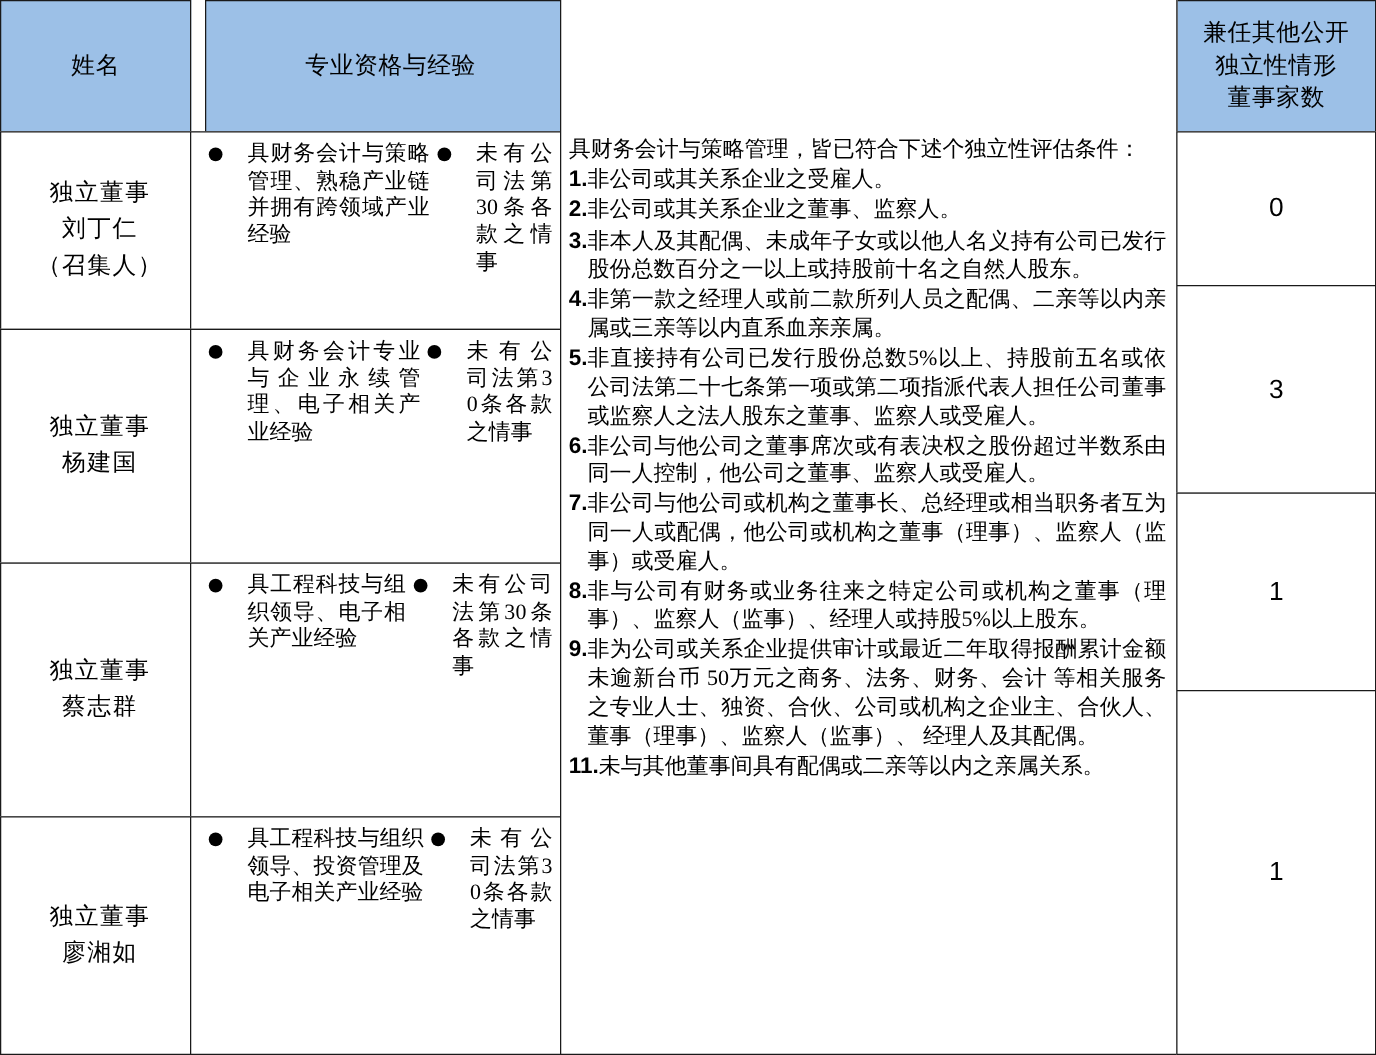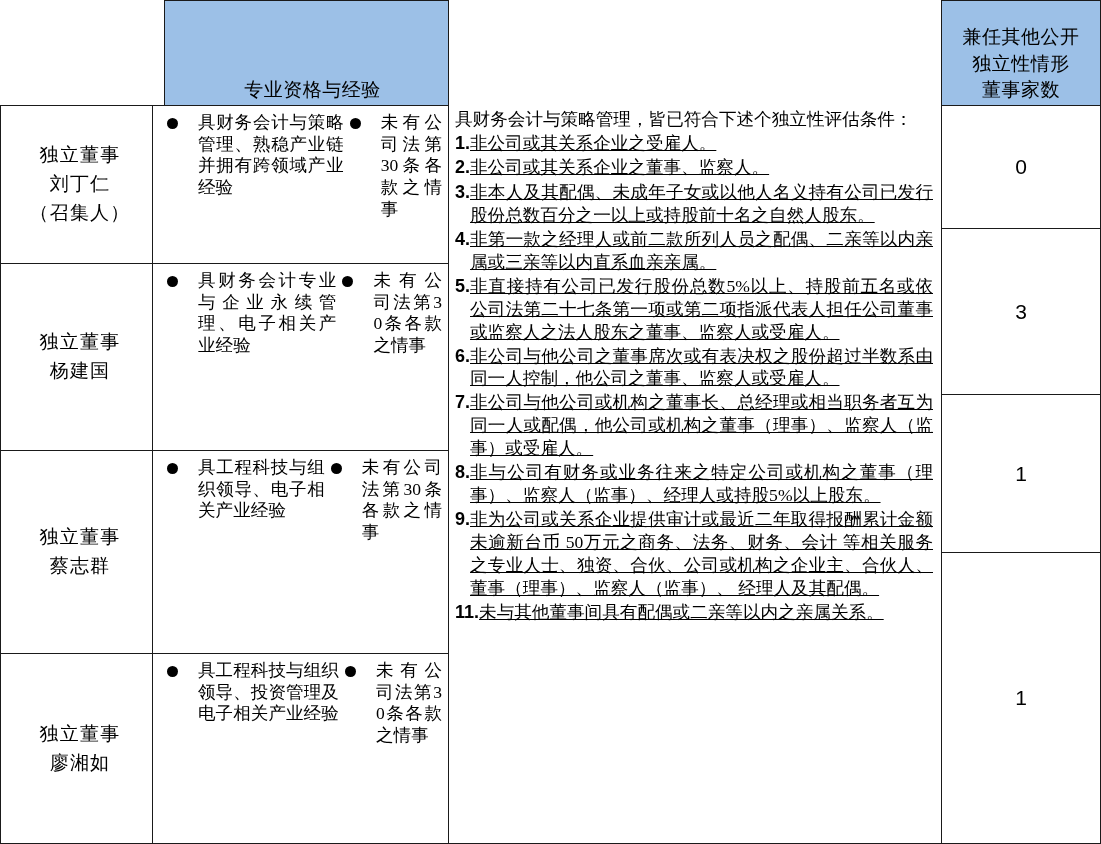--- a/index.html
+++ b/index.html
@@ -30,21 +30,21 @@
     box-sizing: border-box;
     border: 1.6px solid #1a1a1a;
     background: #ffffff;
     overflow: hidden;
   }
 
   
   .hdr {
     background: #9cc0e7;
     display: flex;
-    align-items: flex-end;
+    align-items: center;
     justify-content: center;
     text-align: center;
     font-size: 19px;
     line-height: 1.38;
     letter-spacing: 0.5px;
     padding: 2px 6px;
   }
   .hdr-name      { left: 0px;   top: 0px; width: 153px; height: 106px; }
   .hdr-qual      { left: 164px; top: 0px; width: 297px; height: 106px; }
   .hdr-indep     { left: 448px; top: 0px; width: 494px; height: 106px; }
@@ -130,21 +130,20 @@
     font-size: 18px;
     font-weight: 700;
     padding-right: 0px;
     white-space: nowrap;
   }
   .crit-body {
     flex: 1 1 auto;
     text-align: justify;
     text-justify: inter-character;
     word-break: break-all;
-    text-decoration: underline;
   }
 
   
   .c-count {
     left: 941px;
     width: 160px;
     display: flex;
     align-items: center;
     justify-content: center;
     font-family: "Liberation Sans", sans-serif;
@@ -161,20 +160,23 @@
   .k1 { top: 105px; height: 124px; }
   .k2 { top: 228px; height: 167px; }
   .k3 { top: 394px; height: 159px; }
   .k4 { top: 552px; height: 292px; }
 </style>
 </head>
 <body>
 
 <div class="page">
 
+  <div class="cell hdr hdr-name">
+    <span>姓名</span>
+  </div>
 
   <div class="cell hdr hdr-qual">
     <span>专业资格与经验</span>
   </div>
 
   <div class="cell hdr hdr-indep">
     <span>独立性情形</span>
   </div>
 
   <div class="cell hdr hdr-concur">

